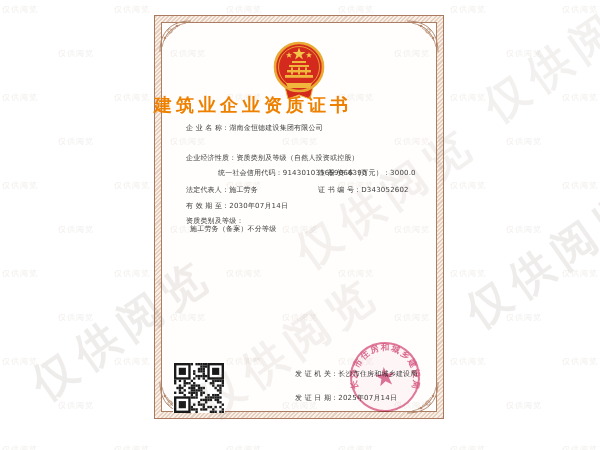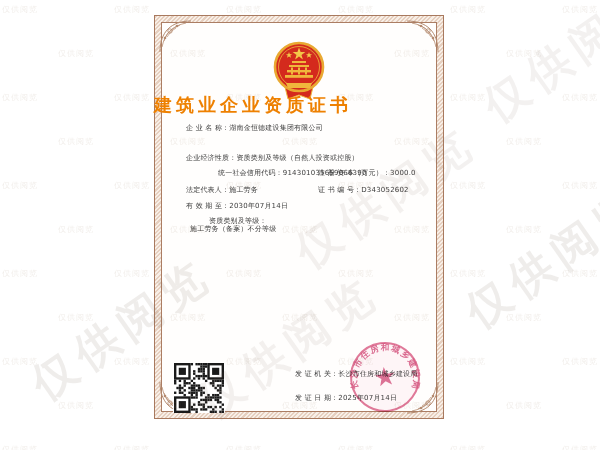--- a/index.html
+++ b/index.html
@@ -142,21 +142,21 @@
   </div>
   <div class="line" style="left:186px;top:187px;">
     <span>法定代表人：</span><span>施工劳务</span>
   </div>
   <div class="line" style="left:318px;top:187px;">
     <span>证 书 编 号：</span><span>D343052602</span>
   </div>
   <div class="line" style="left:186px;top:203px;">
     <span>有 效 期 至：</span><span>2030年07月14日</span>
   </div>
-  <div class="line" style="left:186px;top:218px;margin-left:23px;">资质类别及等级：</div>
+  <div class="line" style="left:186px;top:218px;">资质类别及等级：</div>
   <div class="line" style="left:190px;top:226px;">施工劳务（备案）不分等级</div>
 
   <div class="qr">
     <svg id="qr-svg" width="52" height="50" viewBox="0 0 48.3 48.3">
         <rect x="0" y="0" width="16.099999999999998" height="16.099999999999998" fill="#1a1a1a"></rect>
         <rect x="2.3" y="2.3" width="11.5" height="11.5" fill="#fff"></rect>
         <rect x="4.6" y="4.6" width="6.8999999999999995" height="6.8999999999999995" fill="#1a1a1a"></rect>
         <rect x="32.199999999999996" y="0" width="16.099999999999998" height="16.099999999999998" fill="#1a1a1a"></rect>
         <rect x="34.5" y="2.3" width="11.5" height="11.5" fill="#fff"></rect>
         <rect x="36.8" y="4.6" width="6.8999999999999995" height="6.8999999999999995" fill="#1a1a1a"></rect>

